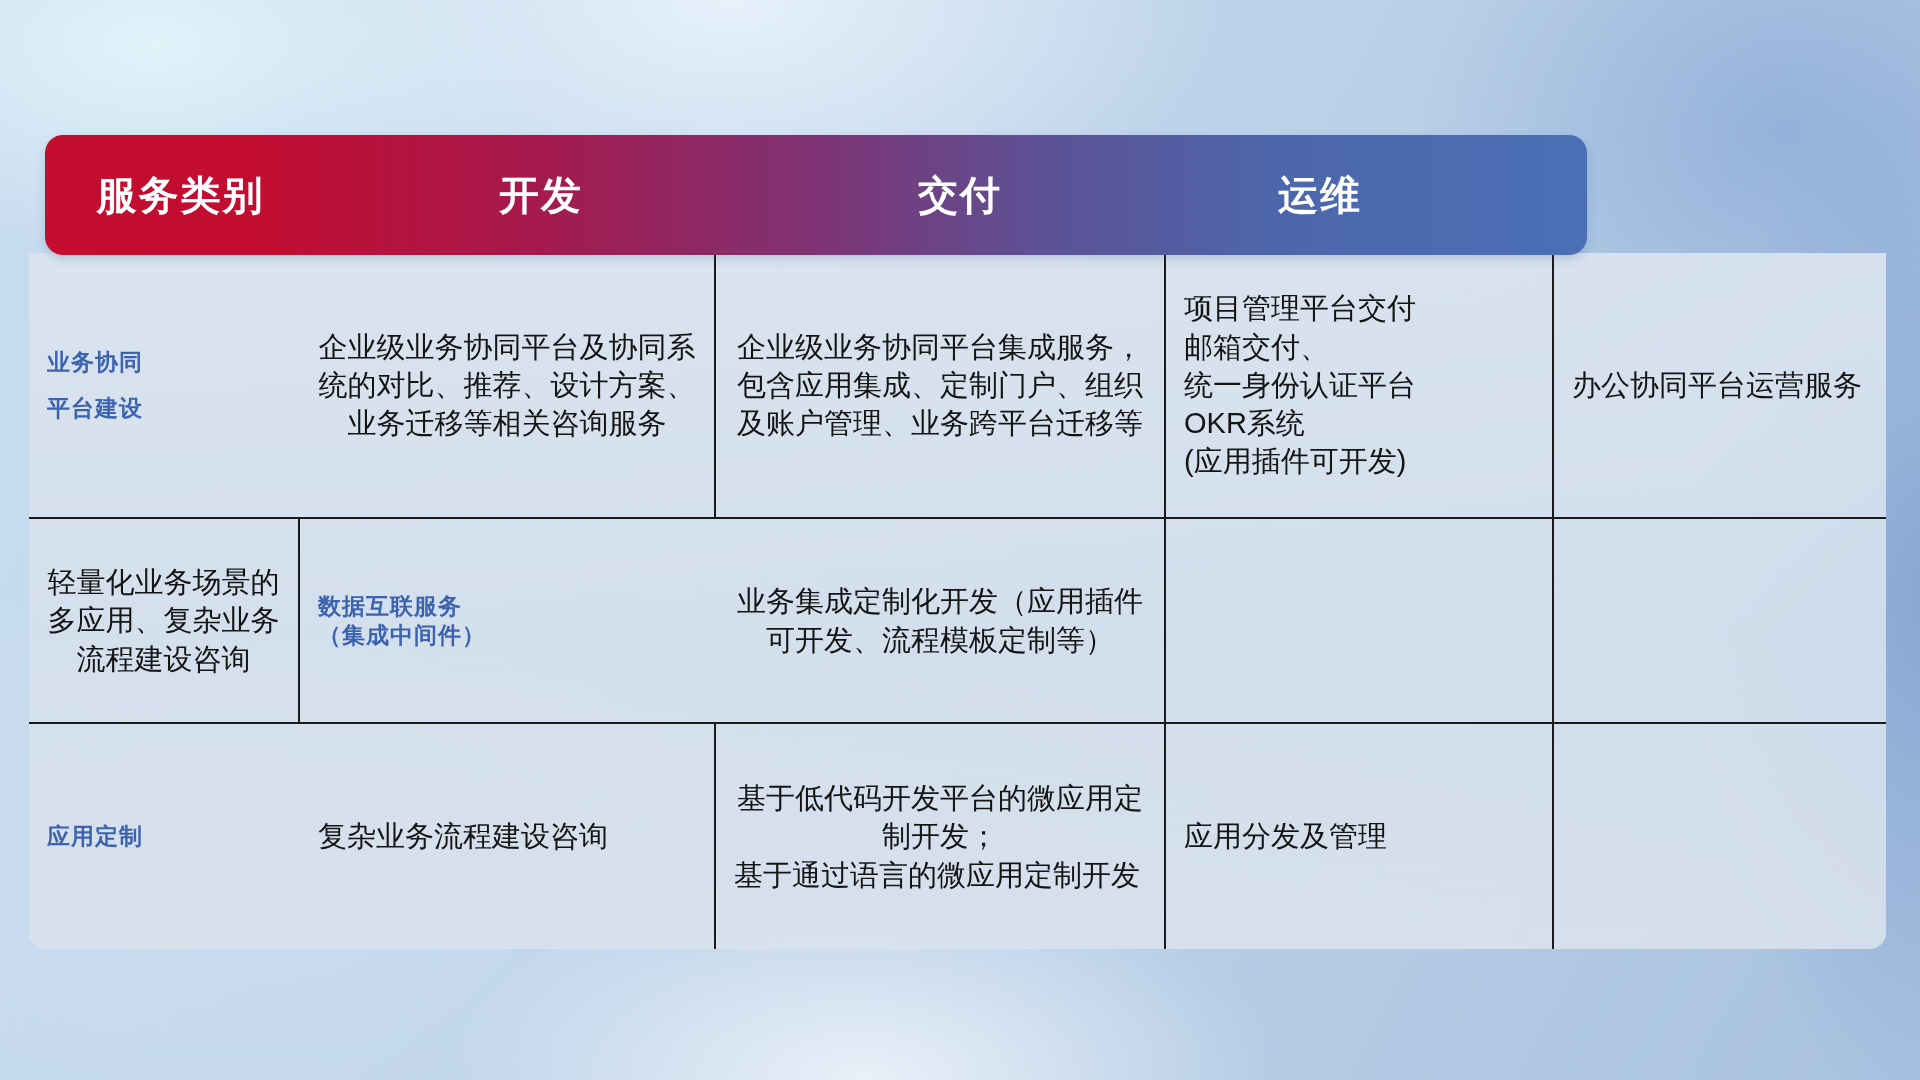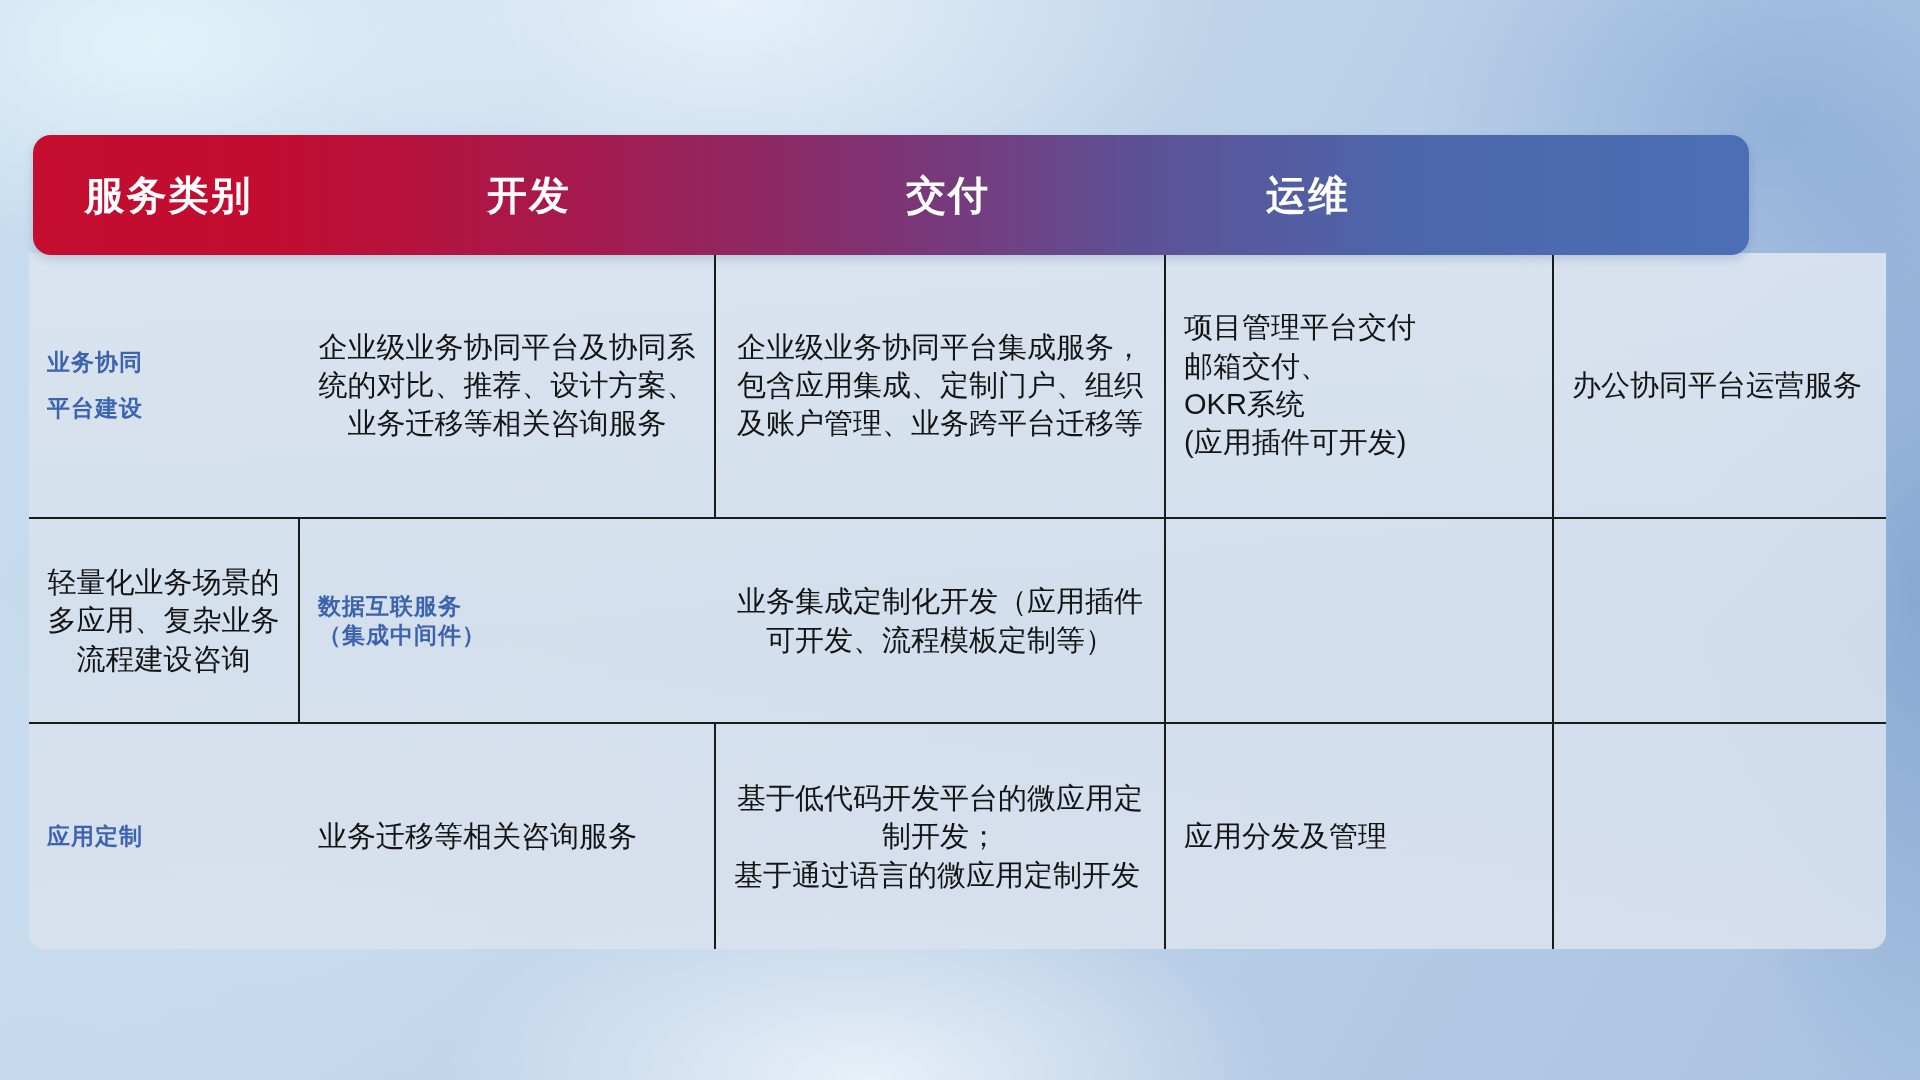--- a/index.html
+++ b/index.html
@@ -15,21 +15,21 @@
       radial-gradient(ellipse 560px 300px at 8% 4%, rgba(227,244,250,0.95), rgba(227,244,250,0) 70%),
       radial-gradient(ellipse 700px 380px at 38% 0%, rgba(236,245,252,0.85), rgba(236,245,252,0) 70%),
       radial-gradient(ellipse 520px 420px at 93% 12%, rgba(122,156,208,0.55), rgba(122,156,208,0) 72%),
       radial-gradient(ellipse 300px 700px at 100% 55%, rgba(106,142,198,0.55), rgba(106,142,198,0) 75%),
       radial-gradient(ellipse 600px 300px at 45% 100%, rgba(244,248,252,0.8), rgba(244,248,252,0) 70%),
       radial-gradient(ellipse 700px 400px at 12% 78%, rgba(206,222,240,0.7), rgba(206,222,240,0) 70%),
       linear-gradient(118deg,#c8dcef 0%,#c4d8ec 35%,#b6cde6 68%,#a9c2e0 100%);
   }
   .table-wrap{position:absolute;left:29px;top:135px;width:1857px;height:814px;}
   .table-header{
-    position:absolute;left:4px;top:0;width:1716px;height:120px;
+    position:absolute;left:16px;top:0;width:1542px;height:120px;
     border-radius:18px;
     display:flex;align-items:center;z-index:2;
     box-shadow:0 4px 10px rgba(40,60,110,0.18);
   }
   .hcell{
     display:flex;align-items:center;justify-content:center;
     color:#ffffff;font-weight:bold;font-size:40px;letter-spacing:2px;
   }
   .table-body{
     position:absolute;left:0;top:118px;width:1857px;height:696px;
@@ -75,20 +75,21 @@
       </div>
     <div class="cell b-right">
         <div>企业级业务协同平台及协同系统的对比、推荐、设计方案、业务迁移等相关咨询服务</div>
       </div>
     <div class="cell b-right">
         <div>企业级业务协同平台集成服务，包含应用集成、定制门户、组织及账户管理、业务跨平台迁移等</div>
       </div>
     <div class="cell b-right">
         <div>项目管理平台交付</div>
         <div>邮箱交付、</div>
+        <div>统一身份认证平台</div>
         <div>OKR系统</div>
         <div>(应用插件可开发)</div>
       </div>
     <div class="cell">
         <div>办公协同平台运营服务</div>
       </div>
 
     <div class="cell b-right b-top">
         <div>轻量化业务场景的多应用、复杂业务流程建设咨询</div>
       </div>
@@ -99,21 +100,21 @@
     <div class="cell b-right b-top">
         <div>业务集成定制化开发（应用插件可开发、流程模板定制等）</div>
       </div>
     <div class="cell b-right b-top"></div>
     <div class="cell b-top"></div>
 
     <div class="cell category b-top">
         <div>应用定制</div>
       </div>
     <div class="cell b-right b-top">
-        <div>业务迁移等相关咨询服务</div>
+        <div>复杂业务流程建设咨询</div>
       </div>
     <div class="cell b-right b-top">
         <div>基于低代码开发平台的微应用定制开发；</div>
         <div>基于通过语言的微应用定制开发</div>
       </div>
     <div class="cell b-right b-top">
         <div>应用分发及管理</div>
       </div>
     <div class="cell b-top"></div>
   </div>

